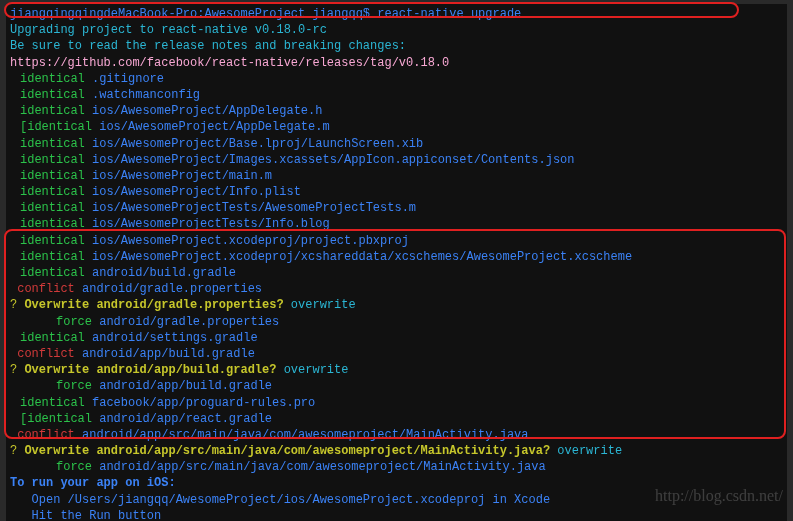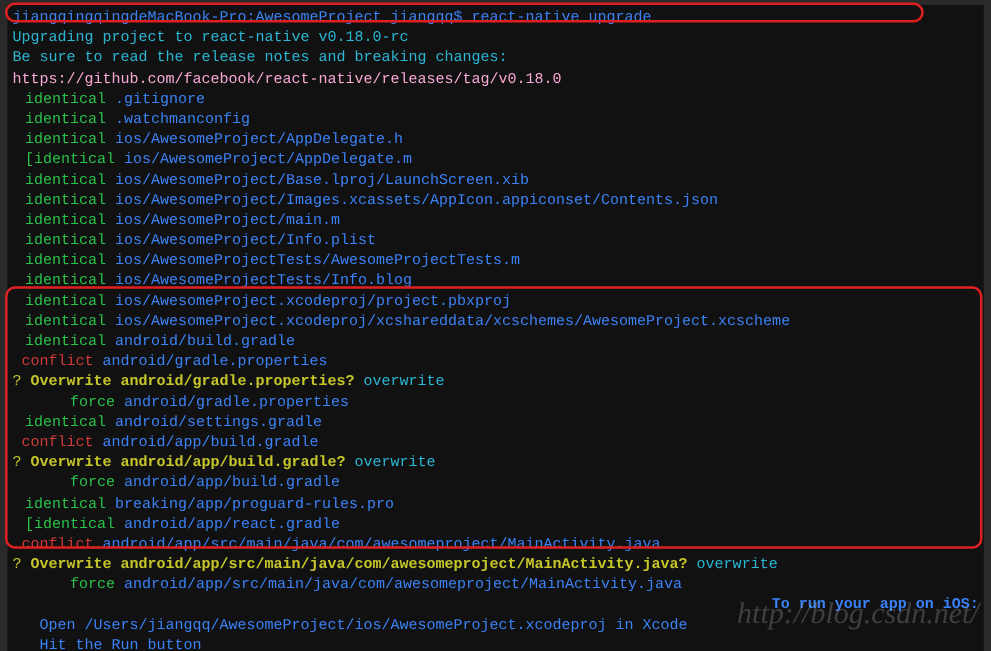--- a/index.html
+++ b/index.html
@@ -14,21 +14,21 @@
       overflow: hidden;
       position: relative;
     }
     .terminal { background: #111; min-height: 100%; padding: 2px 4px; }
     .white { color: #3b82f6; }
     .cyan { color: #2bb6d4; }
     .green { color: #2bc24a; margin-left: 10px; }
     .yellow { color: #c6c62b; }
     .red { color: #d13a3a; }
     .blue { color: #f9a8d4; }
-    .bold { font-weight: bold; text-align: right; }
+    .bold { font-weight: bold; }
     .line { white-space: pre; }
     .redbox1 {
       position: absolute;
       left: 4px; top: 2px;
       width: 735px; height: 16px;
       border: 2px solid #e02020;
       border-radius: 8px;
       pointer-events: none;
     }
     .redbox2 {
@@ -37,22 +37,21 @@
       width: 782px; height: 210px;
       border: 2px solid #e02020;
       border-radius: 8px;
       pointer-events: none;
     }
     .watermark {
       position: absolute;
       right: 10px; bottom: 14px;
       color: rgba(200,200,200,0.25);
       font-family: Georgia, serif;
-      font-size: 24px;
-      font-style: italic;
+      font-size: 16px;
       pointer-events: none;
       margin-top: 20px;
     }
   </style>
 </head>
 <body>
 
 <div class="terminal">
   <div class="line"><span class="white">jiangqingqingdeMacBook-Pro:AwesomeProject jiangqq$ </span><span class="white">react-native upgrade</span></div>
   <div class="line cyan">Upgrading project to react-native v0.18.0-rc</div>
@@ -73,21 +72,21 @@
   <div class="line"><span class="green">identical</span><span class="white"> ios/AwesomeProject.xcodeproj/xcshareddata/xcschemes/AwesomeProject.xcscheme</span></div>
 
   <div class="line"><span class="green">identical</span><span class="white"> android/build.gradle</span></div>
   <div class="line"><span class="red"> conflict</span><span class="white"> android/gradle.properties</span></div>
   <div class="line"><span class="yellow">?</span><span class="yellow bold"> Overwrite android/gradle.properties?</span><span class="cyan"> overwrite</span></div>
   <div class="line"><span class="green">     force</span><span class="white"> android/gradle.properties</span></div>
   <div class="line"><span class="green">identical</span><span class="white"> android/settings.gradle</span></div>
   <div class="line"><span class="red"> conflict</span><span class="white"> android/app/build.gradle</span></div>
   <div class="line"><span class="yellow">?</span><span class="yellow bold"> Overwrite android/app/build.gradle?</span><span class="cyan"> overwrite</span></div>
   <div class="line"><span class="green">     force</span><span class="white"> android/app/build.gradle</span></div>
-  <div class="line"><span class="green">identical</span><span class="white"> breaking/app/proguard-rules.pro</span></div>
+  <div class="line"><span class="green">identical</span><span class="white"> facebook/app/proguard-rules.pro</span></div>
   <div class="line"><span class="green">[identical</span><span class="white"> android/app/react.gradle</span></div>
   <div class="line"><span class="red"> conflict</span><span class="white"> android/app/src/main/java/com/awesomeproject/MainActivity.java</span></div>
   <div class="line"><span class="yellow">?</span><span class="yellow bold"> Overwrite android/app/src/main/java/com/awesomeproject/MainActivity.java?</span><span class="cyan"> overwrite</span></div>
   <div class="line"><span class="green">     force</span><span class="white"> android/app/src/main/java/com/awesomeproject/MainActivity.java</span></div>
 
   <div class="line white bold">To run your app on iOS:</div>
   <div class="line white">   Open /Users/jiangqq/AwesomeProject/ios/AwesomeProject.xcodeproj in Xcode</div>
   <div class="line white">   Hit the Run button</div>
 
 </div>

